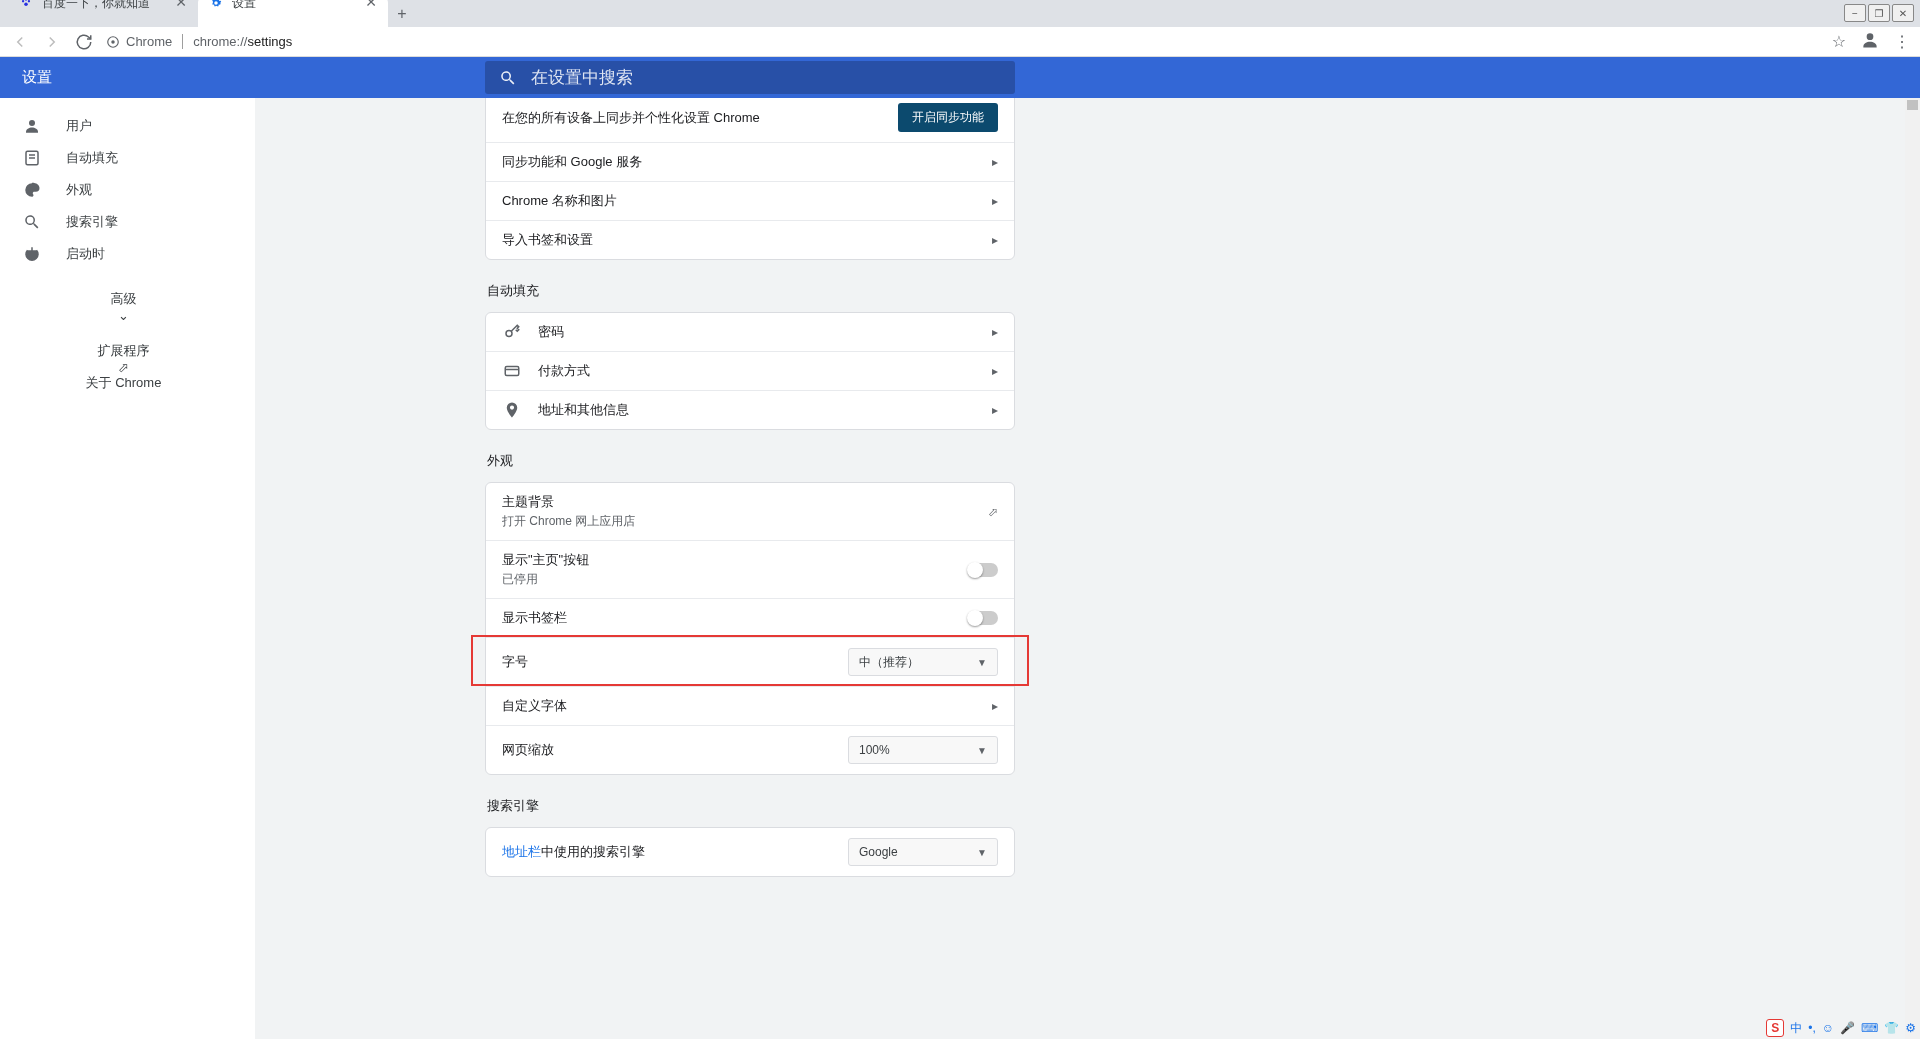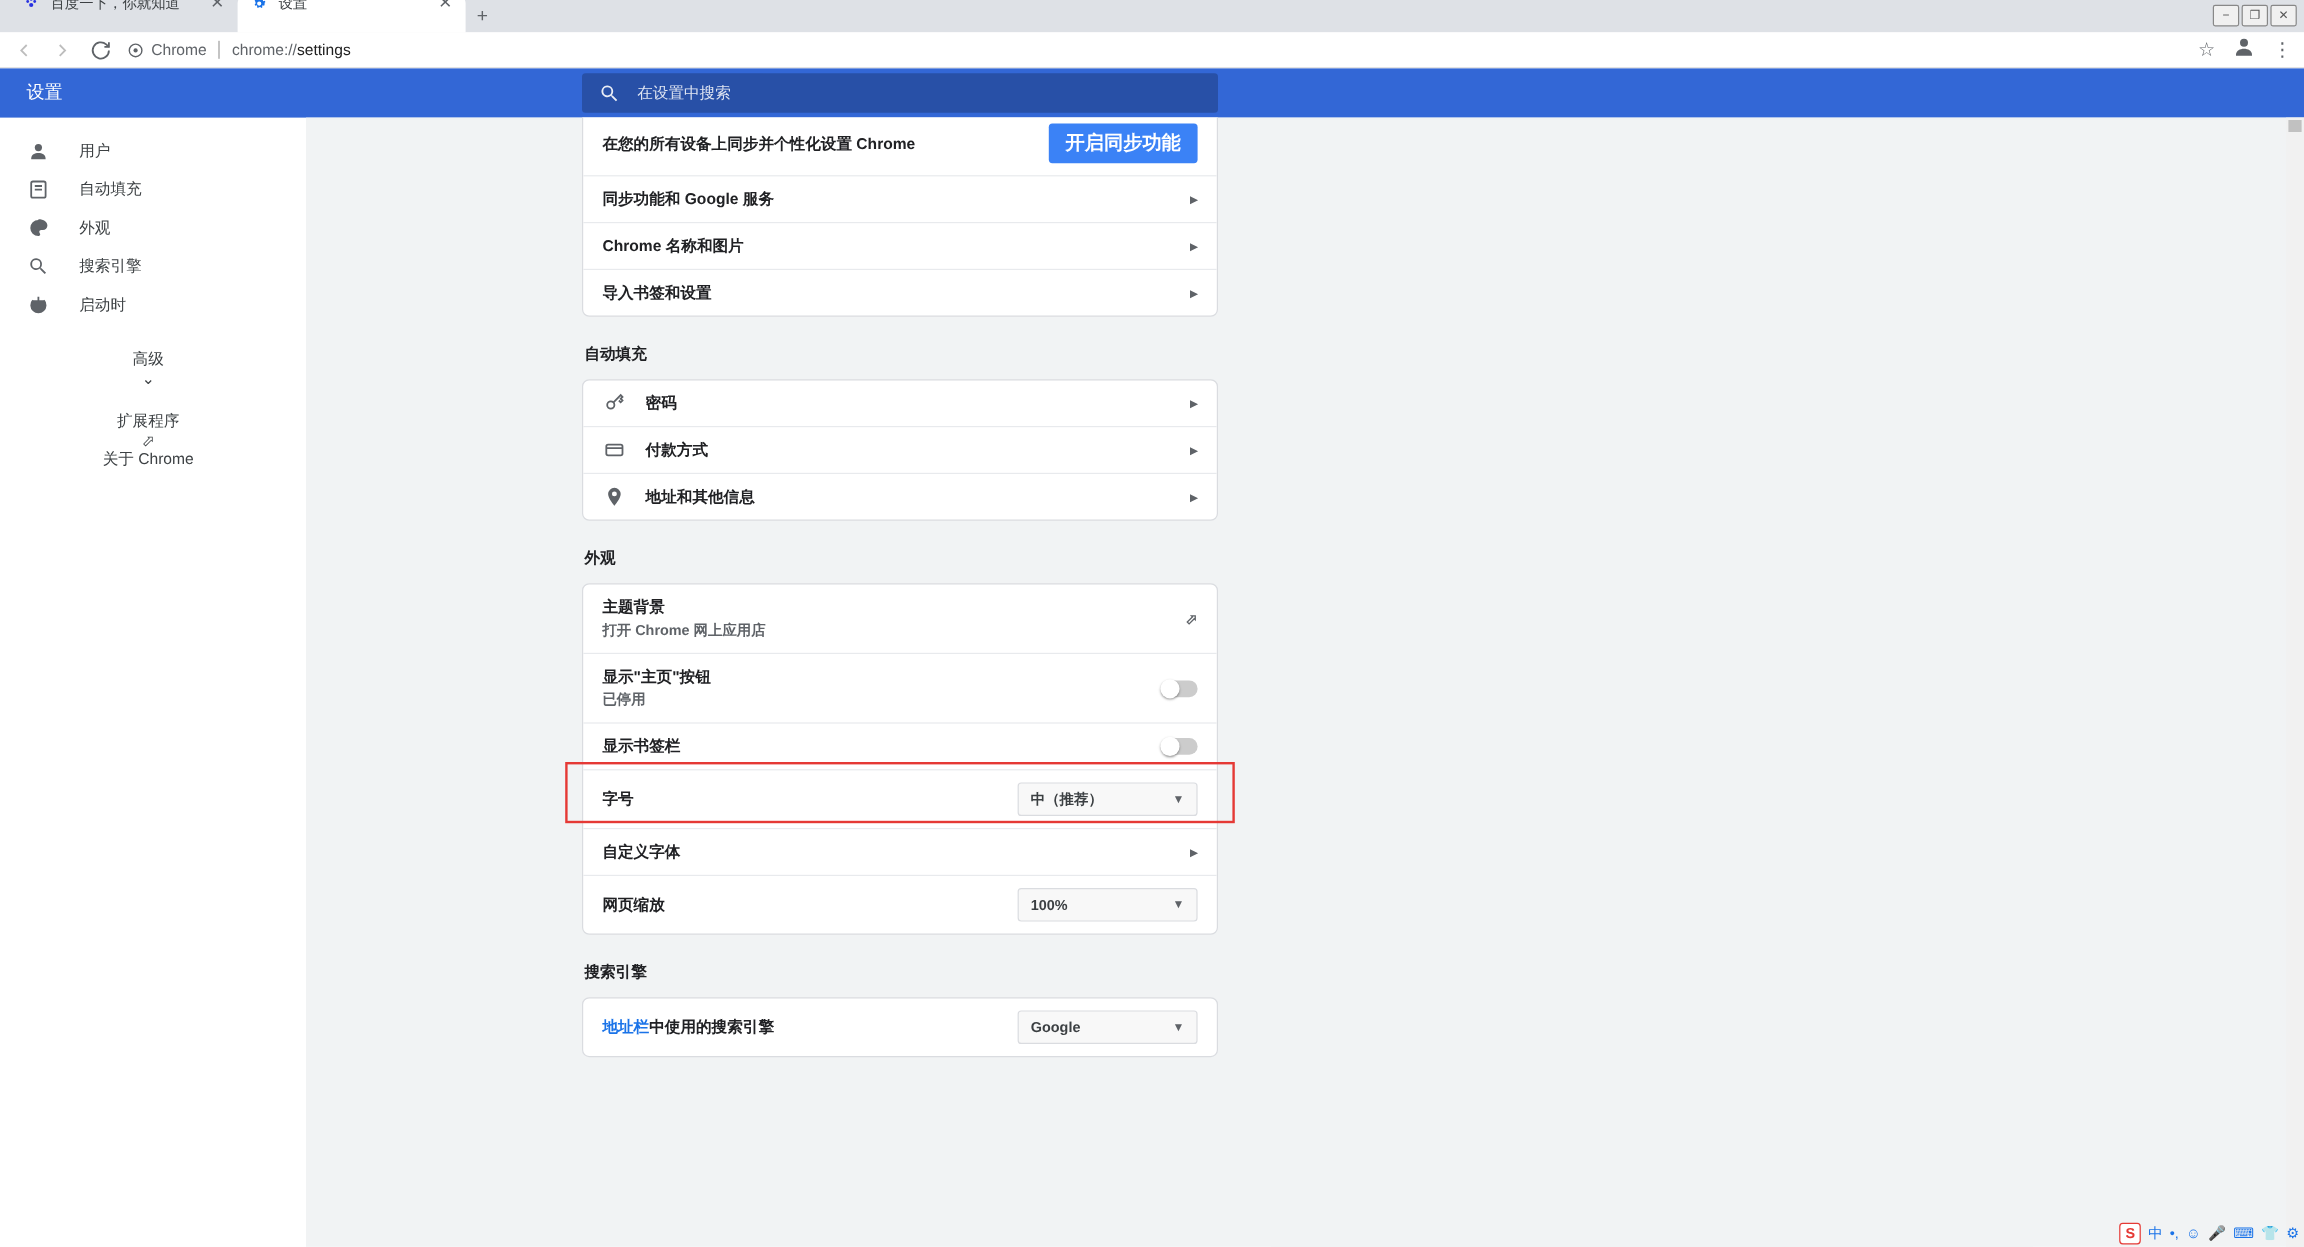--- a/index.html
+++ b/index.html
@@ -28,46 +28,46 @@
 .omni-chip svg { width: 14px; height: 14px; }
 .url-strong { color: #212121; }
 .url-rest { color: #5f6368; }
 .toolbar-right { display: flex; align-items: center; gap: 14px; color: #5f6368; }
 
 
 .settings-header { height: 41px; background: #3367d6; display: flex; align-items: center; color: #fff; }
 .settings-title { width: 485px; padding-left: 22px; font-size: 15px; }
 .search-wrap { width: 530px; height: 33px; background: #2850a7; border-radius: 3px; display: flex; align-items: center; padding: 0 14px; }
 .search-wrap svg { width: 18px; height: 18px; fill: #fff; opacity: 0.9; }
-.search-input { flex: 1; background: transparent; border: none; outline: none; color: #fff; font-size: 13px; margin-left: 14px; }
+.search-input { flex: 1; background: transparent; border: none; outline: none; color: #fff; font-size: 17px; margin-left: 14px; }
 .search-input::placeholder { color: rgba(255,255,255,0.85); }
 
 
 .page-body { position: absolute; top: 98px; bottom: 0; left: 0; right: 0; display: flex; }
 .sidebar { width: 255px; padding-top: 12px; }
 .side-item { height: 32px; display: flex; align-items: center; padding-left: 22px; font-size: 13px; color: #3c4043; cursor: pointer; }
 .side-item .icon { width: 20px; height: 20px; margin-right: 24px; color: #5f6368; display: flex; align-items: center; justify-content: center; }
 .side-item .icon svg { width: 18px; height: 18px; fill: currentColor; }
 .side-item.plain { padding-left: 22px; justify-content: space-between; padding-right: 30px; flex-direction: column; }
 .side-sep { height: 20px; }
 
 .content { flex: 1; background: #f1f3f4; overflow-y: auto; padding-bottom: 40px; }
-.ccenter { width: 530px; margin-left: 230px; font-weight: bold; }
+.ccenter { width: 530px; margin-left: 230px; }
 
 .card { background: #fff; border: 1px solid #dadce0; border-radius: 6px; overflow: hidden; }
 .row { min-height: 38px; padding: 10px 16px; display: flex; align-items: center; justify-content: space-between; font-size: 13px; color: #202124; border-top: 1px solid #e8eaed; position: relative; }
 .row:first-child { border-top: none; }
 .row .left { display: flex; align-items: center; gap: 16px; }
 .row .left .ricon { width: 20px; color: #5f6368; display: flex; justify-content: center; }
 .row .left .ricon svg { width: 18px; height: 18px; fill: currentColor; }
 .row .sub { font-size: 12px; color: #5f6368; margin-top: 2px; }
 .row .arrow { color: #5f6368; font-size: 12px; }
 .section-title { font-size: 13px; color: #202124; margin: 22px 0 12px 2px; }
 
-.bluebtn { background: #3b82f6; color: #fff; font-size: 16px; padding: 6px 14px; border-radius: 3px; }
+.bluebtn { background: #0c4a6e; color: #fff; font-size: 12px; padding: 6px 14px; border-radius: 3px; }
 .toggle { width: 30px; height: 14px; background: #ccc; border-radius: 7px; position: relative; }
 .toggle::after { content: ""; width: 16px; height: 16px; background: #fff; border-radius: 50%; position: absolute; top: -1px; left: -1px; box-shadow: 0 1px 2px rgba(0,0,0,0.4); }
 .select { height: 28px; min-width: 150px; border: 1px solid #dadce0; border-radius: 3px; background: #f8f8f8; display: flex; align-items: center; justify-content: space-between; padding: 0 10px; font-size: 12px; color: #3c4043; }
 .select .caret { font-size: 10px; color: #5f6368; }
 
 .highlight-box { position: absolute; border: 2px solid #e53935; pointer-events: none; }
 
 .link { color: #1a73e8; }
 
 

